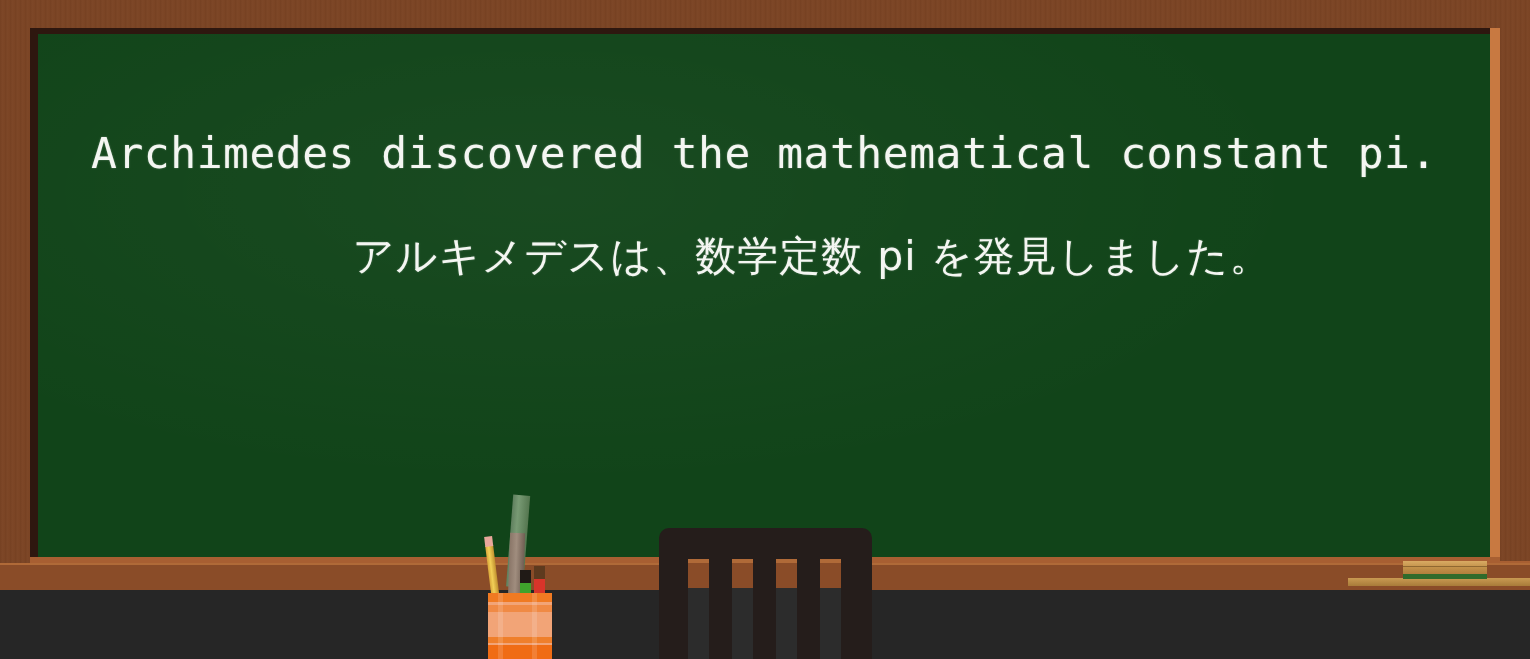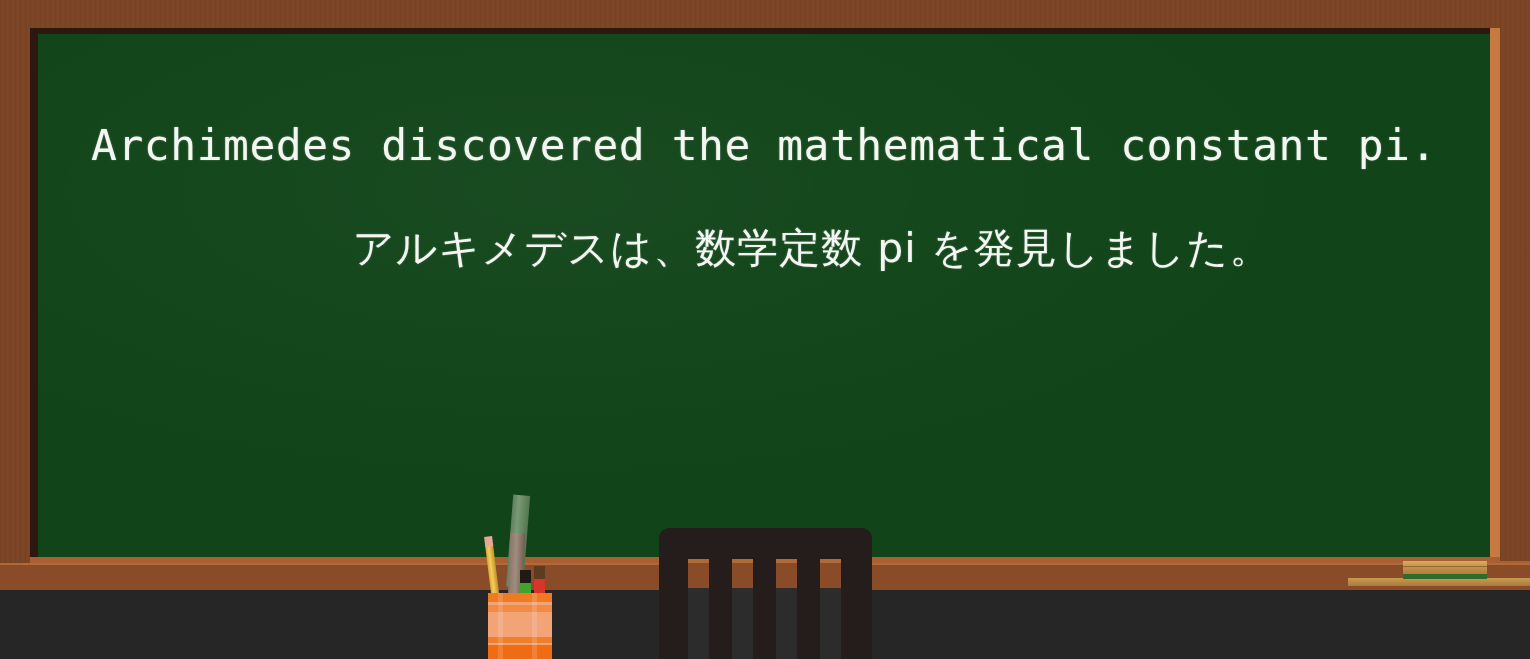--- a/index.html
+++ b/index.html
@@ -97,21 +97,21 @@
     width: 100%; height: 100%;
     background: radial-gradient(ellipse at 35% 30%,
         rgba(255,255,255,0.035) 0%,
         rgba(255,255,255,0.0) 58%);
     pointer-events: none;
   }
 
   
   .chalk-lines {
     position: absolute;
-    left: 0; top: 4px;
+    left: 0; top: 12px;
     width: 1452px; height: 523px;
     text-align: center;
     color: #f4f6f2;
   }
   .line-en {
     position: absolute;
     left: 0; top: 82px;
     width: 1452px;
     font-family: "DejaVu Sans Mono", "Liberation Mono", monospace;
     font-size: 43px;

